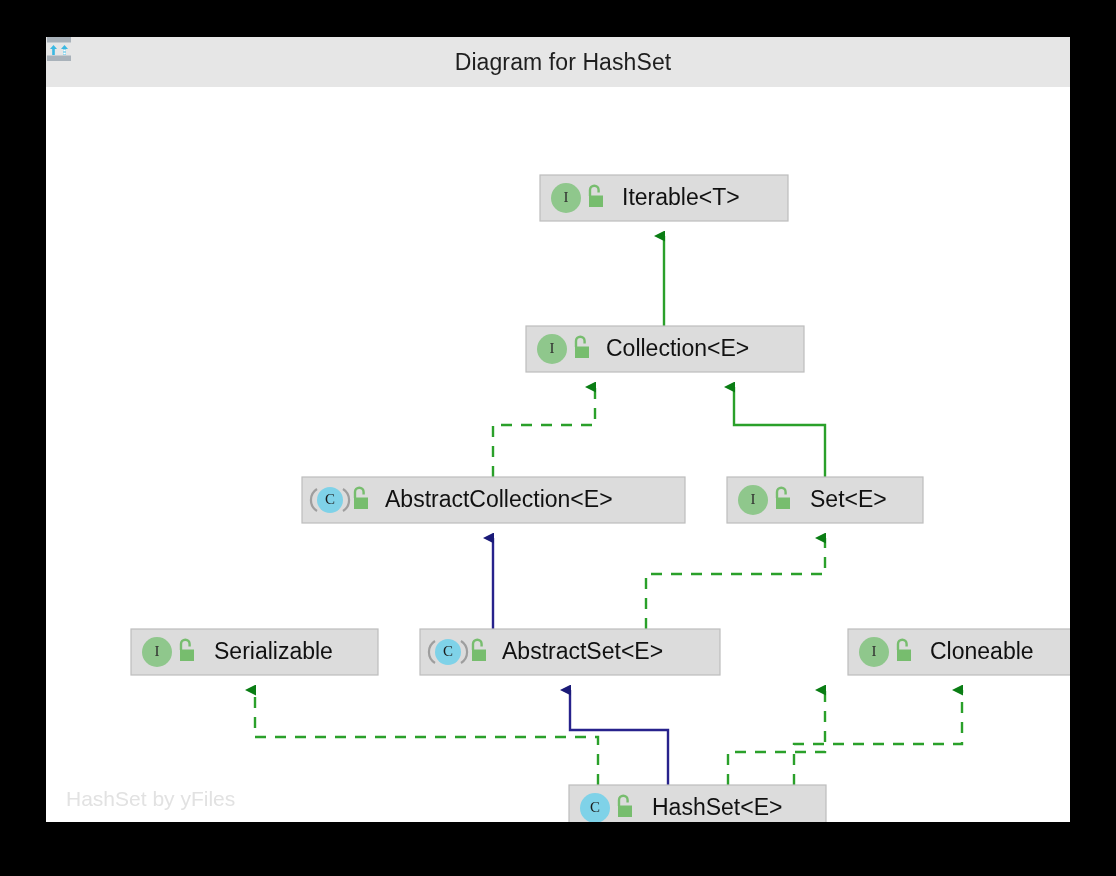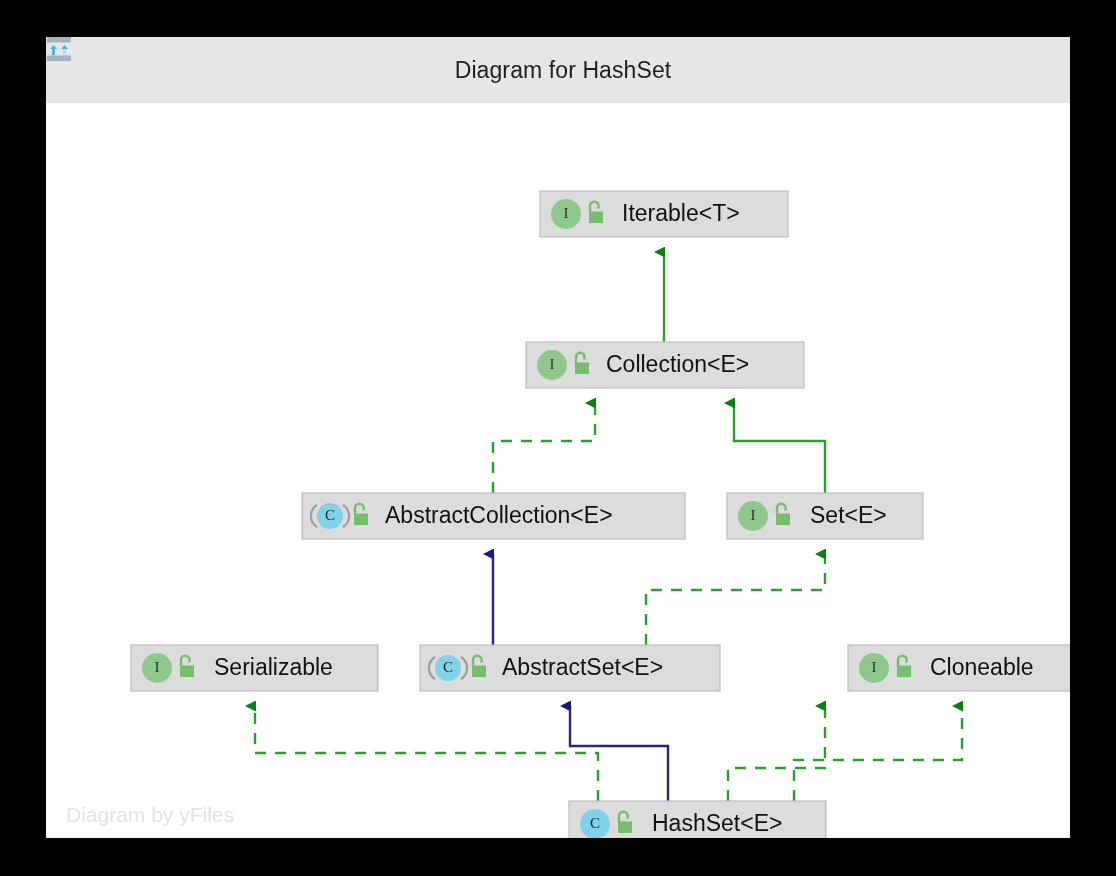--- a/index.html
+++ b/index.html
@@ -1,18 +1,18 @@
 <!DOCTYPE html>
 <html><head>
 <meta charset="utf-8">
 <style>
   html,body{margin:0;padding:0;background:#000;}
   body{width:1116px;height:876px;font-family:"Liberation Sans",sans-serif;overflow:hidden;}
   #panel{position:absolute;left:46px;top:37px;width:1024px;height:785px;background:#fff;}
-  #titlebar{height:66px;background:#e6e6e6;display:flex;align-items:center;justify-content:center;gap:10px;}
+  #titlebar{height:50px;background:#e6e6e6;display:flex;align-items:center;justify-content:center;gap:10px;}
   #titlebar .ttl{font-size:23px;color:#1f1f1f;letter-spacing:.1px;}
   #canvas{position:relative;width:1024px;height:735px;background:#fff;}
   svg{position:absolute;left:0;top:0;}
   .node-rect{fill:#dcdcdc;stroke:#bdbdbd;stroke-width:1.2;}
   .node-label{font-family:"Liberation Sans",sans-serif;font-size:23px;fill:#111;dominant-baseline:middle;}
   .iface-circle{fill:#8fc78c;}
   .iface-letter{font-family:"Liberation Serif",serif;font-size:15px;fill:#2e2e2e;text-anchor:middle;dominant-baseline:middle;}
   .cls-circle{fill:#7fd2e8;}
   .cls-letter{font-family:"Liberation Serif",serif;font-size:15px;fill:#1b1b1b;text-anchor:middle;dominant-baseline:middle;}
   .abs-bracket{fill:none;stroke:#9e9e9e;stroke-width:2.2;}
@@ -153,15 +153,15 @@
         <circle class="cls-circle" cx="549" cy="721" r="15"></circle>
         <text class="cls-letter" x="549" y="722">C</text>
         <g>
           <path class="lock-shackle" d="M573,719 L573,713 A4.3,4.3 0 0 1 581.6,713 L581.6,715.5"></path>
           <rect class="lock-body" x="572" y="718.5" width="14" height="11.5"></rect>
         </g>
         <text class="node-label" x="606" y="722">HashSet&lt;E&gt;</text>
       </g>
     </svg>
 
-    <div id="watermark">Diagram by yFiles</div>
+    <div id="watermark">HashSet by yFiles</div>
   </div>
 </div>
 
 </body></html>

